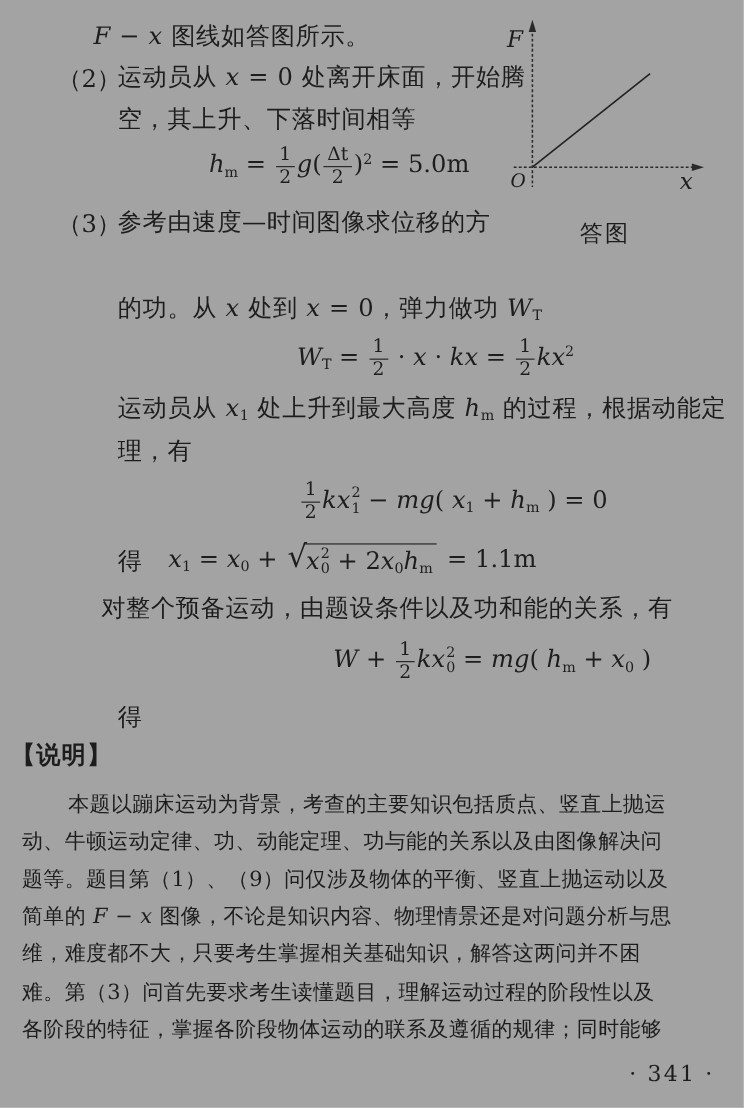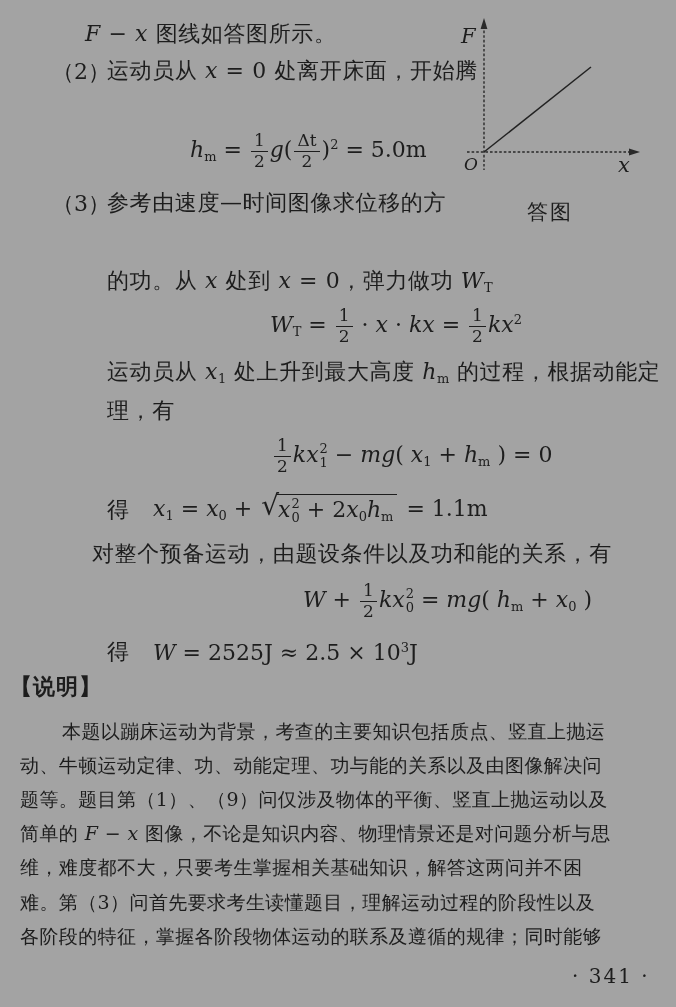--- a/index.html
+++ b/index.html
@@ -36,20 +36,21 @@
 </style>
 </head>
 <body>
 
 <div class="page">
 
   <div class="tline" style="left:85px;top:20px"><span class="it">F − x</span><span class="rm"> 图线如答图所示。</span></div>
 
   <div class="lbl" style="left:52px;top:57px">（2）</div>
   <div class="tline" style="left:107px;top:57px"><span class="rm">运动员从 </span><span class="it">x</span><span class="rm"> = 0 处离开床面，开始腾</span></div>
+  <div class="tline" style="left:107px;top:95px"><span class="rm">空，其上升、下落时间相等</span></div>
   <div class="formula" style="left:190px;top:131px"><span class="it">h</span><span class="sb2">m</span><span class="rm"> = </span><span class="frac"><span class="fn">1</span><span class="fd">2</span></span><span class="it">g</span><span class="rm">(</span><span class="frac"><span class="fn">Δt</span><span class="fd">2</span></span><span class="rm">)</span><span class="sp2">2</span><span class="rm"> = 5.0m</span></div>
 
   <svg style="position:absolute;left:445px;top:12px" width="210" height="175" viewBox="0 0 210 175">
 
     <line x1="39" y1="14" x2="39" y2="158" stroke="#2a2a2a" stroke-width="1.4" stroke-dasharray="2.6,2"></line>
     <polygon points="39,6 35.6,17 42.4,17" fill="#2a2a2a"></polygon>
 
     <line x1="22" y1="140" x2="186" y2="140" stroke="#2a2a2a" stroke-width="1.4" stroke-dasharray="2.6,2"></line>
     <polygon points="195,140 184,136.6 184,143.4" fill="#2a2a2a"></polygon>
 
@@ -72,21 +73,20 @@
   <div class="frow" style="left:107px;top:494px">
     <span>得</span>
     <span><span class="it">x</span><span class="sb2">1</span><span class="rm"> = </span><span class="it">x</span><span class="sb2">0</span><span class="rm"> + </span><span class="sqrt"><span class="rad">√</span><span class="vinc"><span class="it">x</span><span class="stk"><span>2</span><span>0</span></span><span class="rm"> + 2</span><span class="it">x</span><span class="sb2">0</span><span class="it">h</span><span class="sb2">m</span></span></span><span class="rm"> = 1.1m</span></span>
   </div>
 
   <div class="tline" style="left:92px;top:540px"><span class="rm">对整个预备运动，由题设条件以及功和能的关系，有</span></div>
   <div class="formula" style="left:303px;top:581px"><span class="it">W</span><span class="rm"> + </span><span class="frac"><span class="fn">1</span><span class="fd">2</span></span><span class="it">kx</span><span class="stk"><span>2</span><span>0</span></span><span class="rm"> = </span><span class="it">mg</span><span class="rm">( </span><span class="it">h</span><span class="sb2">m</span><span class="rm"> + </span><span class="it">x</span><span class="sb2">0</span><span class="rm"> )</span></div>
 
   <div class="frow" style="left:107px;top:637px">
     <span>得</span>
-    <span><span class="it">W</span><span class="rm"> = 2525J ≈ 2.5 × 10</span><span class="sp2">3</span><span class="rm">J</span></span>
   </div>
 
   <div class="note-header" style="left:10px;top:672px">【说明】</div>
   <div class="nline" style="left:62px;top:719px"><span class="rm">本题以蹦床运动为背景，考查的主要知识包括质点、竖直上抛运</span></div>
   <div class="nline" style="left:20px;top:753px"><span class="rm">动、牛顿运动定律、功、动能定理、功与能的关系以及由图像解决问</span></div>
   <div class="nline" style="left:20px;top:787px"><span class="rm">题等。题目第（1）、（9）问仅涉及物体的平衡、竖直上抛运动以及</span></div>
   <div class="nline" style="left:20px;top:821px"><span class="rm">简单的 </span><span class="it">F − x</span><span class="rm"> 图像，不论是知识内容、物理情景还是对问题分析与思</span></div>
   <div class="nline" style="left:20px;top:855px"><span class="rm">维，难度都不大，只要考生掌握相关基础知识，解答这两问并不困</span></div>
   <div class="nline" style="left:20px;top:890px"><span class="rm">难。第（3）问首先要求考生读懂题目，理解运动过程的阶段性以及</span></div>
   <div class="nline" style="left:20px;top:924px"><span class="rm">各阶段的特征，掌握各阶段物体运动的联系及遵循的规律；同时能够</span></div>

